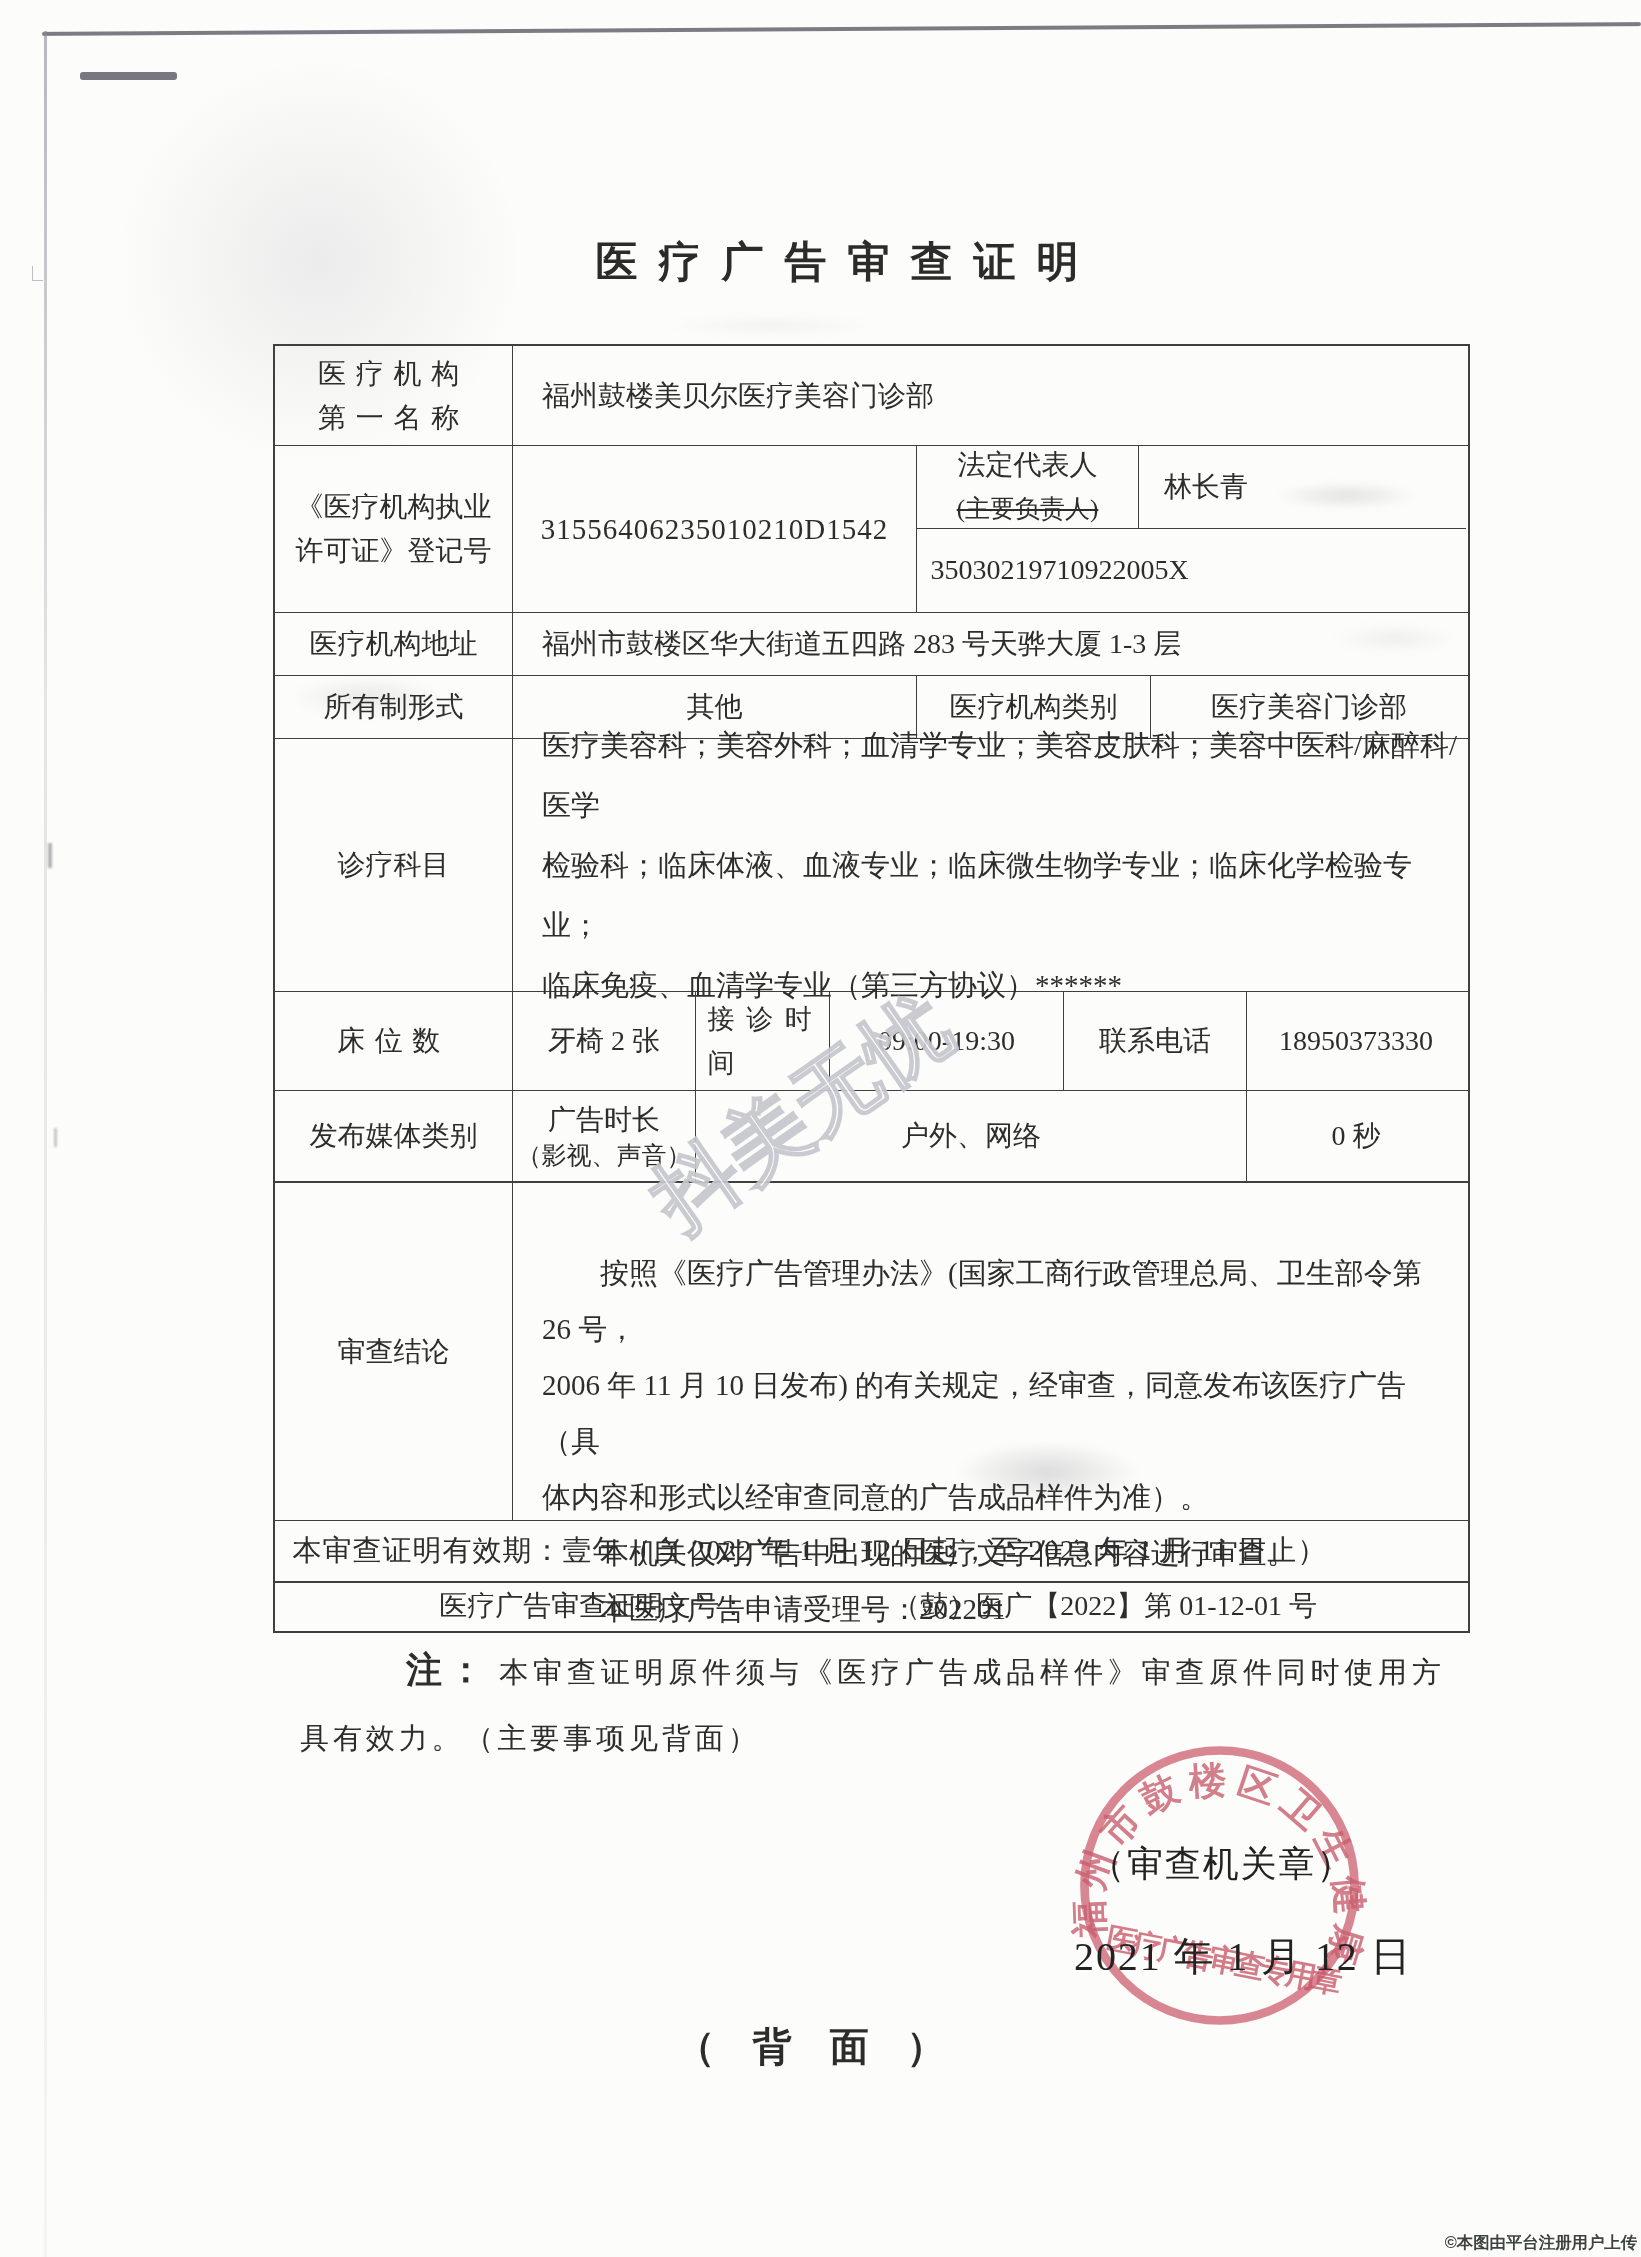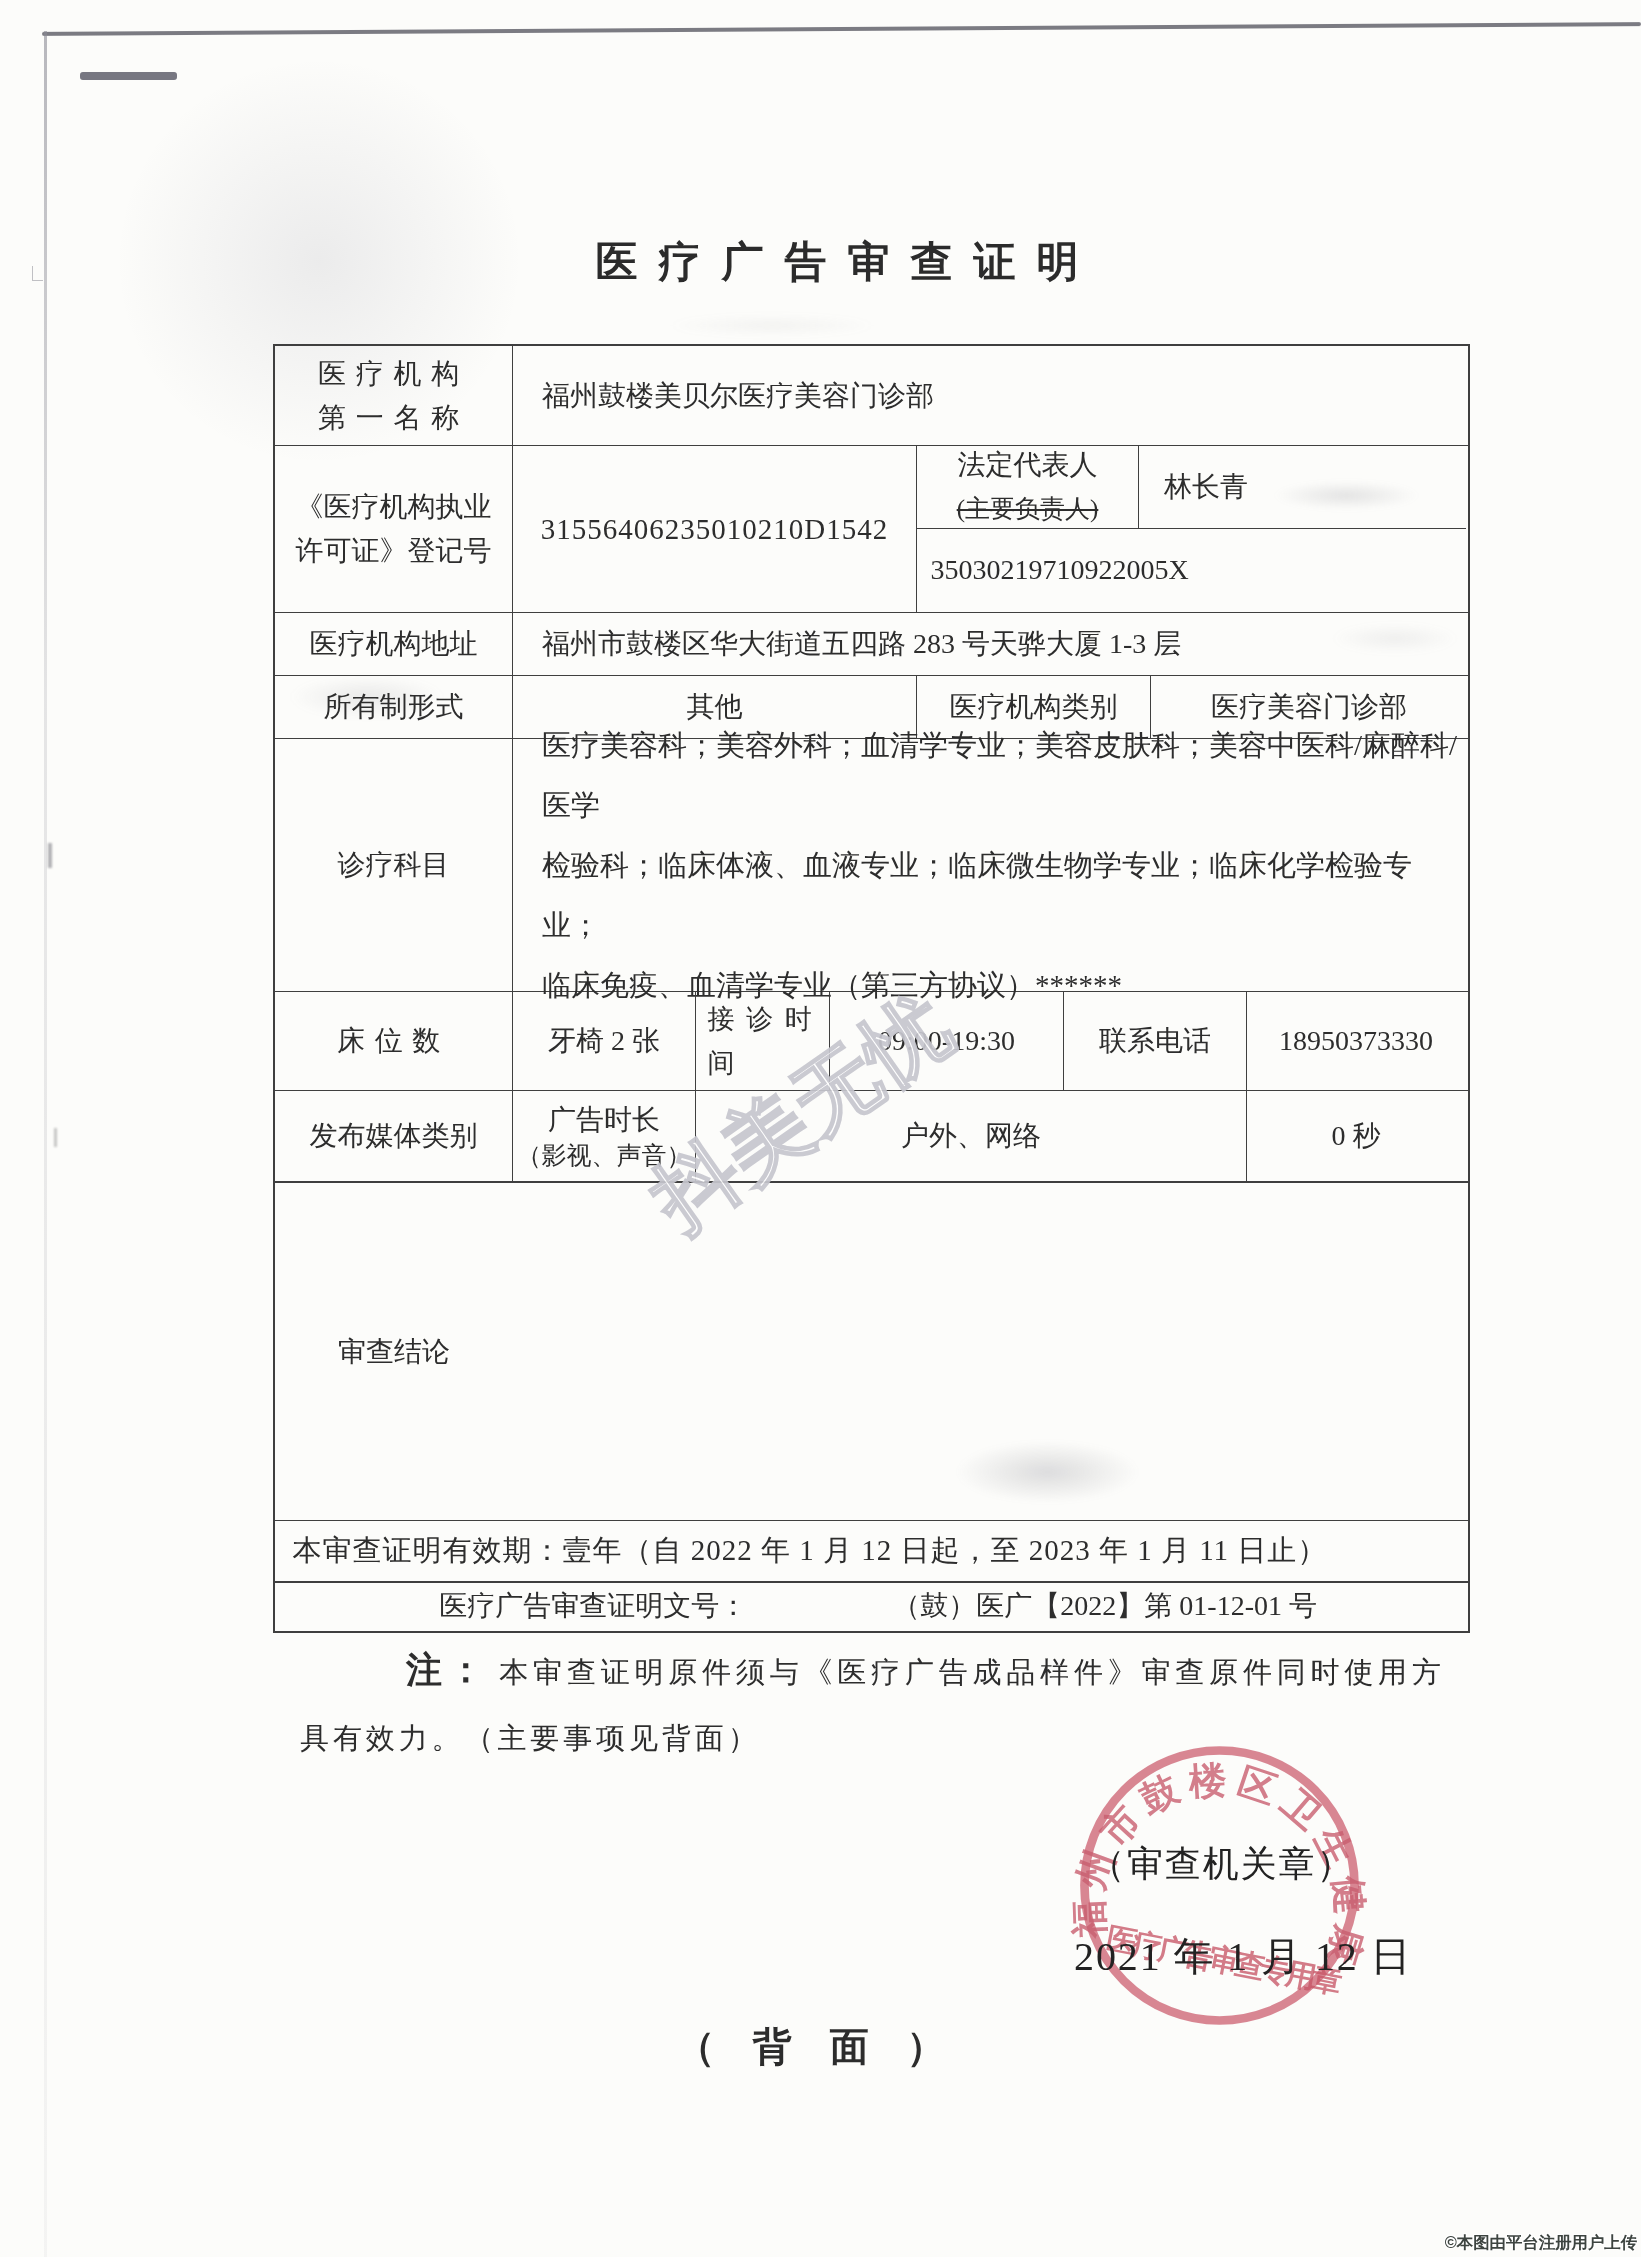--- a/index.html
+++ b/index.html
@@ -211,20 +211,27 @@
       </div>
       <div class="cell cen" style="width:218px">
         <span>0 秒</span>
       </div>
     </div>
 
     <div class="row" style="height:338px">
       <div class="cell cen" style="width:238px">
         <span>审查结论</span>
       </div>
+      <div class="cell paralines" style="width:953px;justify-content:flex-start">
+        <div class="ind">按照《医疗广告管理办法》(国家工商行政管理总局、卫生部令第 26 号，</div>
+        <div>2006 年 11 月 10 日发布) 的有关规定，经审查，同意发布该医疗广告（具</div>
+        <div>体内容和形式以经审查同意的广告成品样件为准）。</div>
+        <div class="ind">本机关仅对广告中出现的医疗文字信息内容进行审查。</div>
+        <div class="ind">本医疗广告申请受理号：202201</div>
+      </div>
     </div>
 
     <div class="row" style="height:62px;border-bottom-width:2.9px">
       <div class="cell vrow" style="width:1191px">
         <span>本审查证明有效期：壹年（自 2022 年 1 月 12 日起，至 2023 年 1 月 11 日止）</span>
       </div>
     </div>
 
     <div class="row" style="height:46px">
       <div class="cell docrow" style="width:1191px">

